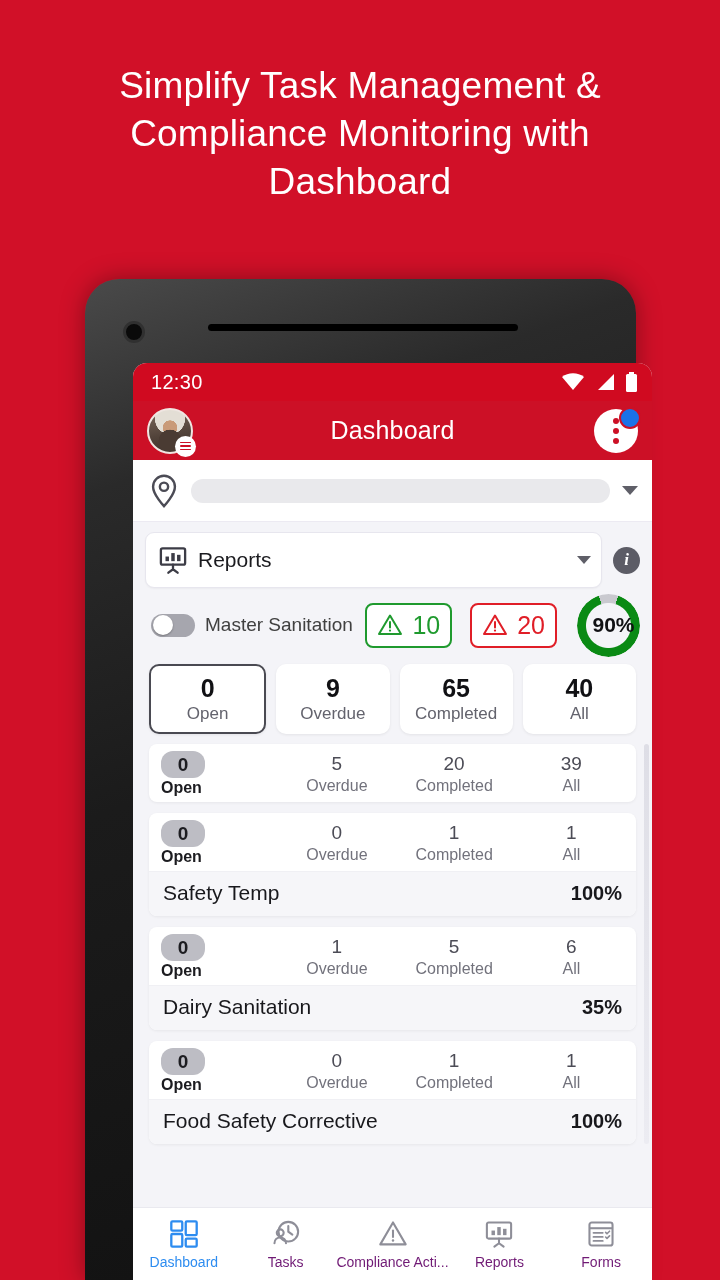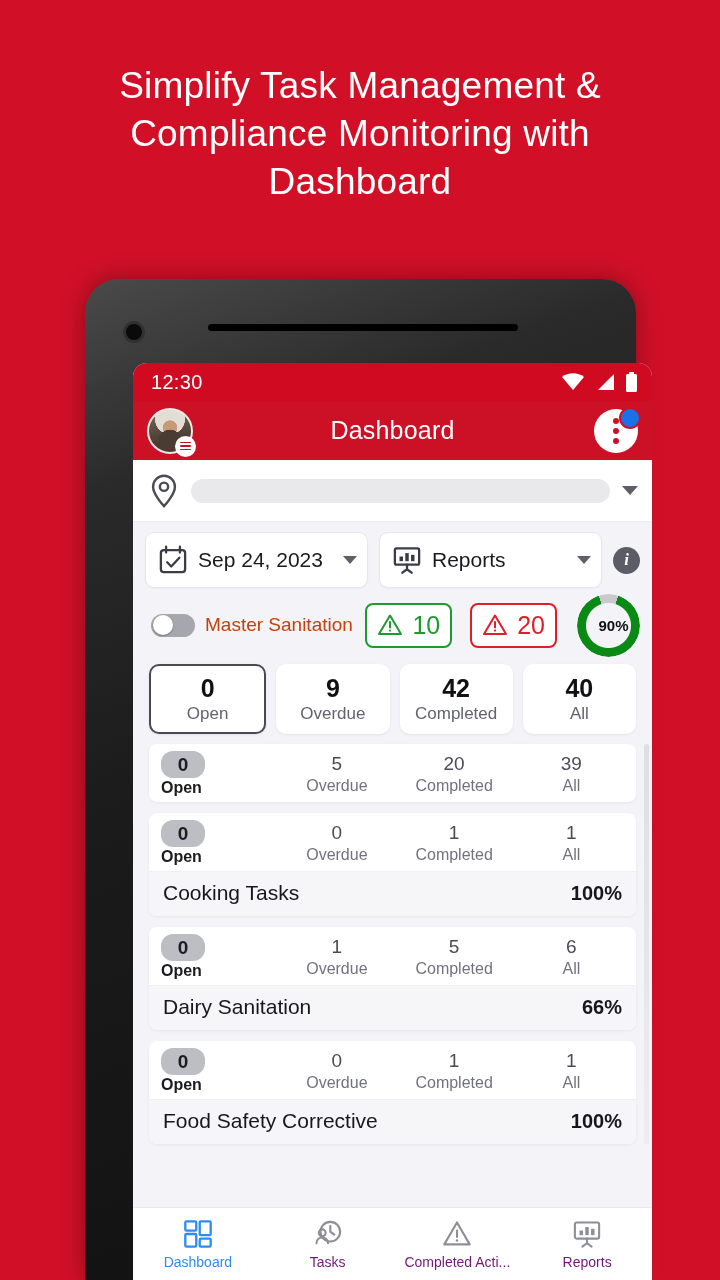--- a/index.html
+++ b/index.html
@@ -161,21 +161,21 @@
   }
   .toggle {
     width: 44px; height: 23px; border-radius: 12px; background: #a6a6ae;
     position: relative; flex: 0 0 auto;
   }
   .toggle .knob {
     position: absolute; left: 1.5px; top: 1.5px;
     width: 20px; height: 20px; border-radius: 50%;
     background: #ffffff; box-shadow: 0 1px 2px rgba(0,0,0,.3);
   }
-  .master-label { font-size: 19px; color: #c2410c; }
+  .master-label { font-size: 19px; color: #404040; }
   .alert-chip {
     margin-left: auto;
     height: 45px; min-width: 86px;
     border-radius: 8px; border: 2px solid;
     background: #ffffff;
     display: flex; align-items: center; justify-content: center; gap: 9px;
     padding: 0 10px;
     font-size: 25px; font-weight: 500;
   }
   .alert-chip + .alert-chip { margin-left: 8px; }
@@ -186,21 +186,21 @@
     width: 63px; height: 63px; border-radius: 50%;
     display: flex; align-items: center; justify-content: center;
     position: relative; flex: 0 0 auto;
   }
   .ring::before {
     content: ""; position: absolute; inset: 0; border-radius: 50%;
     background: conic-gradient(from 18deg, #0a8a14 0turn 0.90turn, #c9c9cf 0.90turn 1turn);
     -webkit-mask: radial-gradient(circle, transparent 0 22px, #000 23px);
     mask: radial-gradient(circle, transparent 0 22px, #000 23px);
   }
-  .ring span { font-size: 15px; font-weight: 600; color: #111114; position: relative; padding-left: 10px; }
+  .ring span { font-size: 21px; font-weight: 600; color: #111114; position: relative; padding-left: 10px; }
 
   
   .summary {
     display: flex; gap: 10px;
     padding: 6px 16px 10px 16px;
     background: #f4f4f8;
   }
   .sum-card {
     flex: 1 1 0; height: 70px;
     background: #ffffff; border-radius: 10px;
@@ -321,31 +321,20 @@
       <svg width="30" height="34" viewBox="0 0 24 28">
         <path d="M12 1.5c-5 0-9 4-9 9 0 6.5 9 16 9 16s9-9.5 9-16c0-5-4-9-9-9z" fill="none" stroke="#4b4b55" stroke-width="2"></path>
         <circle cx="12" cy="10.5" r="3.4" fill="none" stroke="#4b4b55" stroke-width="2"></circle>
       </svg>
     </span>
     <div class="loc-field"></div>
     <div class="caret"></div>
   </div>
 
   <div class="filter-row">
-    <div class="dropdown">
-      <span>
-        <svg width="30" height="30" viewBox="0 0 26 26">
-          <rect x="2.5" y="4.5" width="21" height="19" rx="2.5" fill="none" stroke="#3c3c46" stroke-width="2"></rect>
-          <path d="M7 1.5v5M19 1.5v5" stroke="#3c3c46" stroke-width="2" stroke-linecap="round"></path>
-          <path d="M8 15l3.5 3.6L18.5 11" fill="none" stroke="#3c3c46" stroke-width="2" stroke-linecap="round" stroke-linejoin="round"></path>
-        </svg>
-      </span>
-      <span class="label">Sep 24, 2023</span>
-      <div class="caret small"></div>
-    </div>
 
     <div class="dropdown">
       <span>
         <svg width="30" height="30" viewBox="0 0 26 26">
           <rect x="2.5" y="3" width="21" height="14" rx="1.5" fill="none" stroke="#3c3c46" stroke-width="2"></rect>
           <rect x="6.5" y="10" width="3" height="4" fill="#3c3c46"></rect>
           <rect x="11.5" y="7" width="3" height="7" fill="#3c3c46"></rect>
           <rect x="16.5" y="8.5" width="3" height="5.5" fill="#3c3c46"></rect>
           <path d="M13 17v4M9 24l4-3 4 3" stroke="#3c3c46" stroke-width="2" fill="none" stroke-linecap="round"></path>
         </svg>
@@ -393,21 +382,21 @@
   <div class="summary">
     <div class="sum-card selected">
       <div class="sum-num">0</div>
       <div class="sum-lbl">Open</div>
     </div>
     <div class="sum-card">
       <div class="sum-num">9</div>
       <div class="sum-lbl">Overdue</div>
     </div>
     <div class="sum-card">
-      <div class="sum-num">42</div>
+      <div class="sum-num">65</div>
       <div class="sum-lbl">Completed</div>
     </div>
     <div class="sum-card">
       <div class="sum-num">40</div>
       <div class="sum-lbl">All</div>
     </div>
   </div>
 
   <div class="list">
     <div class="scrollbar"></div>
@@ -446,21 +435,21 @@
         <div class="stat">
           <div class="stat-num">1</div>
           <div class="stat-lbl">Completed</div>
         </div>
         <div class="stat">
           <div class="stat-num">1</div>
           <div class="stat-lbl">All</div>
         </div>
       </div>
       <div class="task-title-row">
-        <div class="task-title">Cooking Tasks</div>
+        <div class="task-title">Safety Temp</div>
         <div class="task-pct">100%</div>
       </div>
     </div>
 
     <div class="task-card">
       <div class="task-stats">
         <div class="stat open">
           <div class="stat-num">0</div>
           <div class="stat-lbl">Open</div>
         </div>
@@ -472,21 +461,21 @@
           <div class="stat-num">5</div>
           <div class="stat-lbl">Completed</div>
         </div>
         <div class="stat">
           <div class="stat-num">6</div>
           <div class="stat-lbl">All</div>
         </div>
       </div>
       <div class="task-title-row">
         <div class="task-title">Dairy Sanitation</div>
-        <div class="task-pct">66%</div>
+        <div class="task-pct">35%</div>
       </div>
     </div>
 
     <div class="task-card">
       <div class="task-stats">
         <div class="stat open">
           <div class="stat-num">0</div>
           <div class="stat-lbl">Open</div>
         </div>
         <div class="stat">
@@ -535,31 +524,42 @@
     </div>
 
     <div class="nav-item">
       <span>
         <svg width="30" height="30" viewBox="0 0 26 26">
           <path d="M13 3 L24 22 L2 22 Z" fill="none" stroke="#8e8e98" stroke-width="1.8" stroke-linejoin="round"></path>
           <path d="M13 10v5.5" stroke="#8e8e98" stroke-width="1.8" stroke-linecap="round"></path>
           <circle cx="13" cy="18.6" r="1.05" fill="#8e8e98"></circle>
         </svg>
       </span>
-      <span class="nav-lbl">Completed Acti...</span>
+      <span class="nav-lbl">Compliance Acti...</span>
     </div>
 
     <div class="nav-item">
       <span>
         <svg width="30" height="30" viewBox="0 0 26 26">
           <rect x="2.5" y="3" width="21" height="14" rx="1.5" fill="none" stroke="#8e8e98" stroke-width="1.8"></rect>
           <rect x="6.5" y="10" width="3" height="4" fill="#8e8e98"></rect>
           <rect x="11.5" y="7" width="3" height="7" fill="#8e8e98"></rect>
           <rect x="16.5" y="8.5" width="3" height="5.5" fill="#8e8e98"></rect>
           <path d="M13 17v4M9 24l4-3 4 3" stroke="#8e8e98" stroke-width="1.8" fill="none" stroke-linecap="round"></path>
         </svg>
       </span>
       <span class="nav-lbl">Reports</span>
     </div>
 
+    <div class="nav-item">
+      <span>
+        <svg width="30" height="30" viewBox="0 0 26 26">
+          <rect x="3" y="3" width="20" height="20" rx="2" fill="none" stroke="#8e8e98" stroke-width="1.8"></rect>
+          <path d="M3 8h20" stroke="#8e8e98" stroke-width="1.8"></path>
+          <path d="M6.5 12h8M6.5 15.5h8M6.5 19h8" stroke="#8e8e98" stroke-width="1.6" stroke-linecap="round"></path>
+          <path d="M17 11.6l1.2 1.2 2.2-2.2M17 15.6l1.2 1.2 2.2-2.2" fill="none" stroke="#8e8e98" stroke-width="1.4" stroke-linecap="round" stroke-linejoin="round"></path>
+        </svg>
+      </span>
+      <span class="nav-lbl">Forms</span>
+    </div>
   </div>
 
 </div>
 
 </body></html>

